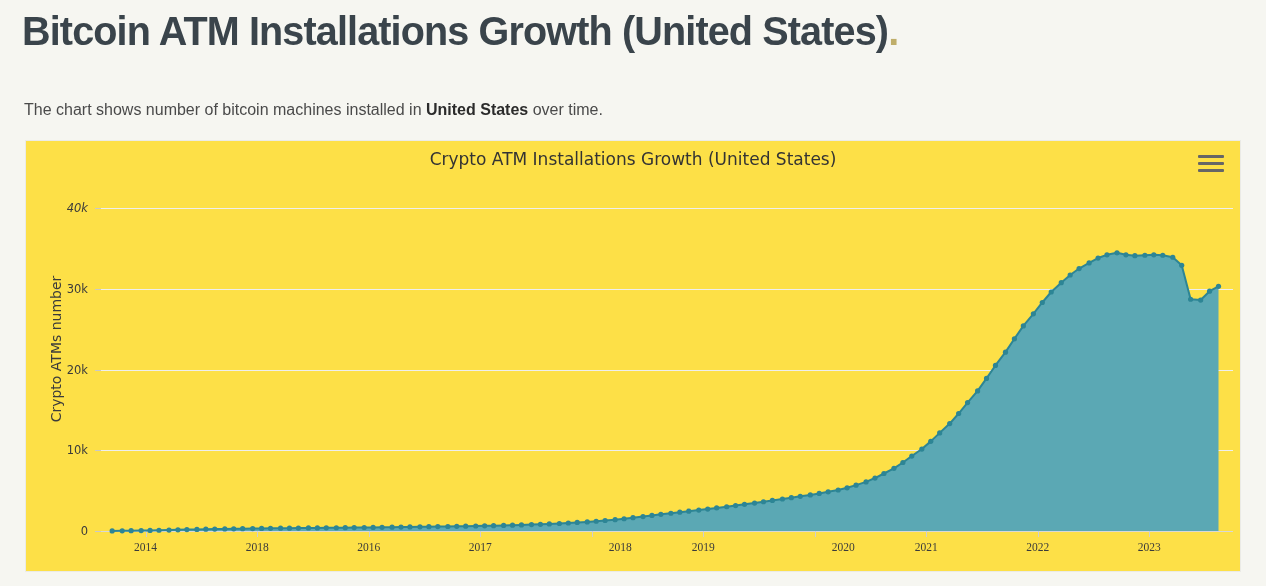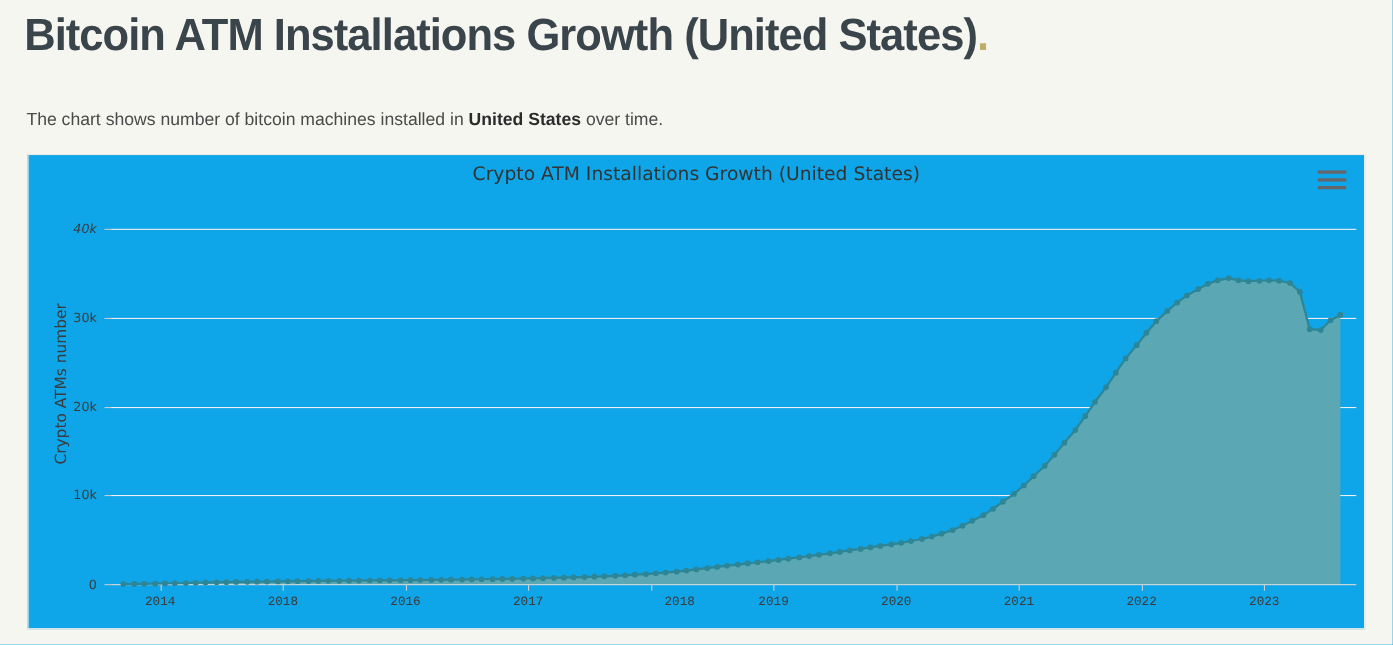--- a/index.html
+++ b/index.html
@@ -46,21 +46,21 @@
     font-weight: bold;
     color: #2b2b2b;
   }
 
   .chart-card {
     position: absolute;
     left: 25px;
     top: 140px;
     width: 1216px;
     height: 432px;
-    background: #0ea5e9;
+    background: #fde047;
     border: 1px solid #ebebe6;
     box-sizing: border-box;
   }
 
   .chart-title {
     position: absolute;
     left: 0;
     right: 0;
     top: 8px;
     text-align: center;
@@ -148,21 +148,21 @@
     width: 1px;
     height: 6px;
     background: #cfcfcf;
   }
   .x-tick {
     position: absolute;
     width: 80px;
     text-align: center;
     font-size: 11.5px;
     color: #3b3b3b;
-    font-family: Liberation Mono, monospace;
+    font-family: Liberation Serif, serif;
   }
 
   .series-svg {
     position: absolute;
     left: 0;
     top: 0;
   }
 </style>
 </head>
 <body>
@@ -206,21 +206,21 @@
         <div class="x-tick" style="left: 191.138px; top: 400px;">2018</div>
         <div class="x-tick-mark" style="left: 342.665px; top: 390px;"></div>
         <div class="x-tick" style="left: 302.665px; top: 400px;">2016</div>
         <div class="x-tick-mark" style="left: 454.192px; top: 390px;"></div>
         <div class="x-tick" style="left: 414.192px; top: 400px;">2017</div>
         <div class="x-tick-mark" style="left: 565.719px; top: 390px;"></div>
         <div class="x-tick" style="left: 525.719px; top: 400px; text-align: right;">2018</div>
         <div class="x-tick-mark" style="left: 677.246px; top: 390px;"></div>
         <div class="x-tick" style="left: 637.246px; top: 400px;">2019</div>
         <div class="x-tick-mark" style="left: 788.773px; top: 390px;"></div>
-        <div class="x-tick" style="left: 748.773px; top: 400px;">2020</div>
+        <div class="x-tick" style="left: 748.773px; top: 400px; text-align: right;">2020</div>
         <div class="x-tick-mark" style="left: 900.3px; top: 390px;"></div>
         <div class="x-tick" style="left: 860.3px; top: 400px;">2021</div>
         <div class="x-tick-mark" style="left: 1011.83px; top: 390px;"></div>
         <div class="x-tick" style="left: 971.828px; top: 400px;">2022</div>
         <div class="x-tick-mark" style="left: 1123.35px; top: 390px;"></div>
         <div class="x-tick" style="left: 1083.35px; top: 400px;">2023</div>
         <svg class="series-svg" width="1216" height="432">
           <path d="M86.15,389.92 L96.19,389.84 L105.11,389.72 L115.15,389.60 L124.07,389.43 L132.99,389.23 L143.03,389.03 L151.95,388.79 L160.88,388.59 L170.91,388.38 L179.84,388.22 L188.76,388.06 L198.80,387.90 L207.72,387.78 L216.64,387.66 L226.68,387.58 L235.60,387.46 L244.52,387.34 L254.56,387.21 L263.48,387.13 L272.40,387.05 L282.44,386.97 L291.36,386.89 L300.28,386.81 L310.32,386.73 L319.24,386.65 L328.17,386.57 L338.20,386.49 L347.13,386.41 L356.05,386.33 L366.09,386.20 L375.01,386.08 L383.93,385.96 L393.97,385.84 L402.89,385.72 L411.81,385.60 L421.85,385.48 L430.77,385.32 L439.69,385.15 L449.73,384.99 L458.65,384.83 L467.58,384.63 L477.61,384.43 L486.53,384.19 L495.46,383.94 L505.49,383.62 L514.42,383.30 L523.34,382.89 L533.38,382.49 L542.30,382.01 L551.22,381.44 L561.26,380.88 L570.18,380.23 L579.10,379.50 L589.14,378.69 L598.06,377.73 L606.98,376.68 L617.02,375.55 L625.94,374.42 L634.87,373.28 L644.90,372.24 L653.83,371.19 L662.75,370.14 L672.79,369.09 L681.71,368.04 L690.63,366.91 L700.67,365.77 L709.59,364.56 L718.51,363.35 L728.55,362.06 L737.47,360.77 L746.39,359.40 L756.43,358.02 L765.35,356.65 L774.27,355.28 L784.31,353.90 L793.23,352.45 L802.16,350.84 L812.19,348.98 L821.12,346.80 L830.04,344.13 L840.08,340.90 L849.00,337.03 L857.92,332.51 L867.96,327.34 L876.88,321.52 L885.80,315.06 L895.84,308.04 L904.76,300.37 L913.68,291.89 L923.72,282.60 L932.64,272.51 L941.57,261.61 L951.60,249.90 L960.53,237.38 L969.45,224.46 L979.48,211.14 L988.41,197.81 L997.33,184.90 L1007.37,172.78 L1016.29,161.48 L1025.21,150.98 L1035.25,141.69 L1044.17,134.02 L1053.09,127.56 L1063.13,121.91 L1072.05,117.06 L1080.97,113.83 L1091.01,111.82 L1099.93,113.83 L1108.86,114.64 L1118.89,114.24 L1127.82,113.83 L1136.74,114.24 L1146.78,116.26 L1155.70,124.33 L1164.62,158.25 L1174.66,159.06 L1183.58,150.17 L1192.50,145.33 L1192.50,390 L86.15,390 Z" fill="#5ba8b4"></path>
           <path d="M86.15,389.92 L96.19,389.84 L105.11,389.72 L115.15,389.60 L124.07,389.43 L132.99,389.23 L143.03,389.03 L151.95,388.79 L160.88,388.59 L170.91,388.38 L179.84,388.22 L188.76,388.06 L198.80,387.90 L207.72,387.78 L216.64,387.66 L226.68,387.58 L235.60,387.46 L244.52,387.34 L254.56,387.21 L263.48,387.13 L272.40,387.05 L282.44,386.97 L291.36,386.89 L300.28,386.81 L310.32,386.73 L319.24,386.65 L328.17,386.57 L338.20,386.49 L347.13,386.41 L356.05,386.33 L366.09,386.20 L375.01,386.08 L383.93,385.96 L393.97,385.84 L402.89,385.72 L411.81,385.60 L421.85,385.48 L430.77,385.32 L439.69,385.15 L449.73,384.99 L458.65,384.83 L467.58,384.63 L477.61,384.43 L486.53,384.19 L495.46,383.94 L505.49,383.62 L514.42,383.30 L523.34,382.89 L533.38,382.49 L542.30,382.01 L551.22,381.44 L561.26,380.88 L570.18,380.23 L579.10,379.50 L589.14,378.69 L598.06,377.73 L606.98,376.68 L617.02,375.55 L625.94,374.42 L634.87,373.28 L644.90,372.24 L653.83,371.19 L662.75,370.14 L672.79,369.09 L681.71,368.04 L690.63,366.91 L700.67,365.77 L709.59,364.56 L718.51,363.35 L728.55,362.06 L737.47,360.77 L746.39,359.40 L756.43,358.02 L765.35,356.65 L774.27,355.28 L784.31,353.90 L793.23,352.45 L802.16,350.84 L812.19,348.98 L821.12,346.80 L830.04,344.13 L840.08,340.90 L849.00,337.03 L857.92,332.51 L867.96,327.34 L876.88,321.52 L885.80,315.06 L895.84,308.04 L904.76,300.37 L913.68,291.89 L923.72,282.60 L932.64,272.51 L941.57,261.61 L951.60,249.90 L960.53,237.38 L969.45,224.46 L979.48,211.14 L988.41,197.81 L997.33,184.90 L1007.37,172.78 L1016.29,161.48 L1025.21,150.98 L1035.25,141.69 L1044.17,134.02 L1053.09,127.56 L1063.13,121.91 L1072.05,117.06 L1080.97,113.83 L1091.01,111.82 L1099.93,113.83 L1108.86,114.64 L1118.89,114.24 L1127.82,113.83 L1136.74,114.24 L1146.78,116.26 L1155.70,124.33 L1164.62,158.25 L1174.66,159.06 L1183.58,150.17 L1192.50,145.33" fill="none" stroke="#2d8595" stroke-width="2" stroke-linejoin="round"></path>
           <circle cx="86.15" cy="389.92" r="2.6" fill="#2d8595"></circle>

